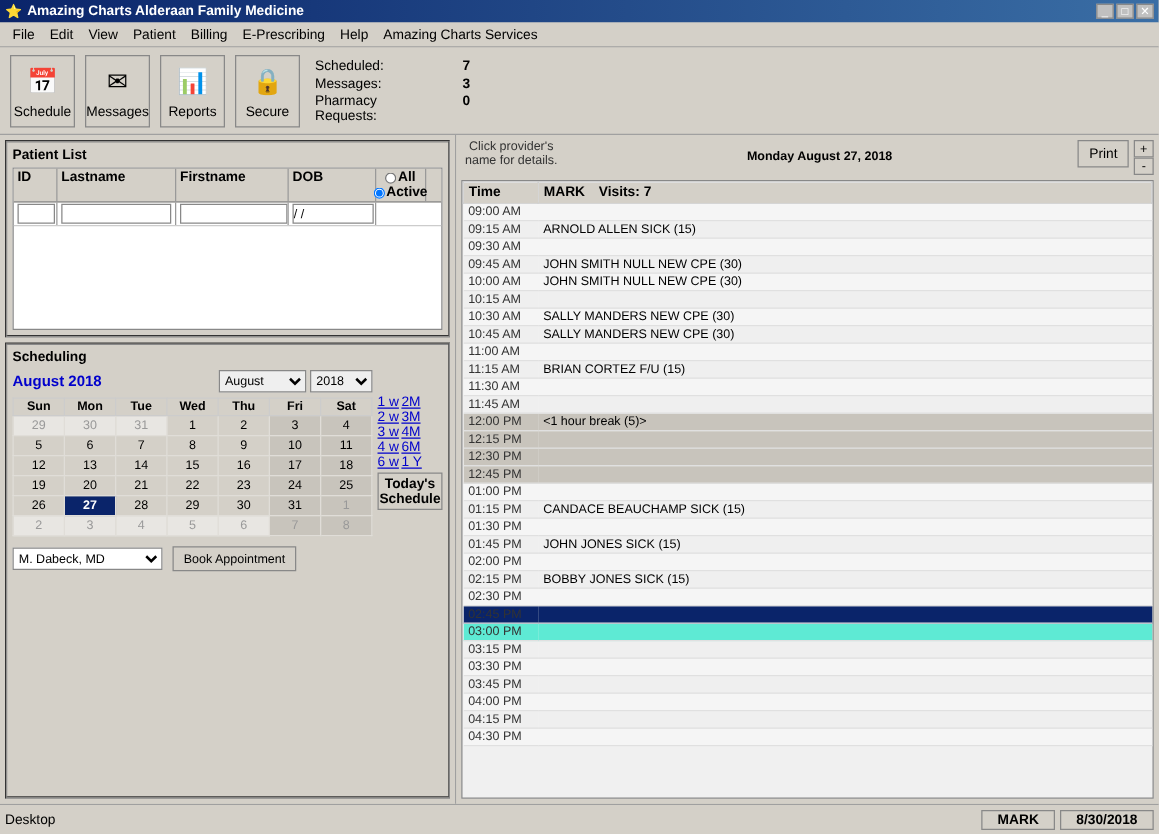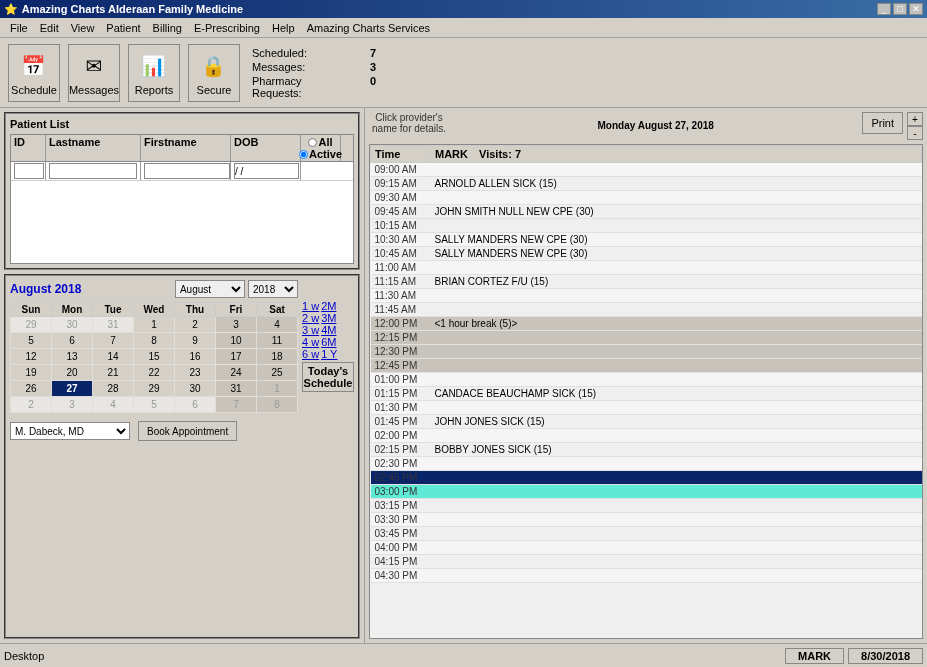--- a/index.html
+++ b/index.html
@@ -405,20 +405,21 @@
           <div class="pt-col pt-col-last"><input class="patient-input" style="width: 88px;"></div>
           <div class="pt-col pt-col-first"><input class="patient-input" style="width: 86px;"></div>
           <div class="pt-col pt-col-dob"><input class="patient-input" style="width: 65px;" value="/ /"></div>
         </div>
 
         <div style="height:100px;overflow-y:scroll;"></div>
       </div>
     </div>
 
     <div id="scheduling">
+      <div id="scheduling-title">Scheduling</div>
 
       <div style="display:flex;gap:4px;">
 
         <div style="flex:1;">
           <div id="cal-header">
             <div id="cal-month-year">August 2018</div>
             <div class="cal-nav">
               <select style="width:70px;height:18px;font-size:10px;border:1px solid #888;"><option>January</option><option>February</option><option>March</option><option>April</option><option>May</option><option>June</option><option>July</option><option selected="">August</option><option>September</option><option>October</option><option>November</option><option>December</option></select>
               <select style="width:50px;height:18px;font-size:10px;border:1px solid #888;"><option>2016</option><option>2017</option><option selected="">2018</option><option>2019</option><option>2020</option></select>
             </div>
@@ -568,20 +569,24 @@
               <td class="sched-appt">ARNOLD ALLEN SICK  (15)</td>
             </tr>
             <tr style="background:#f5f5f5;">
               <td class="sched-time">09:30 AM</td>
               <td class="sched-appt"></td>
             </tr>
             <tr style="background:#efefef;">
               <td class="sched-time">09:45 AM</td>
               <td class="sched-appt">JOHN SMITH NULL NEW CPE  (30)</td>
             </tr>
+            <tr style="background:#f5f5f5;">
+              <td class="sched-time">10:00 AM</td>
+              <td class="sched-appt">JOHN SMITH NULL NEW CPE  (30)</td>
+            </tr>
             <tr style="background:#efefef;">
               <td class="sched-time">10:15 AM</td>
               <td class="sched-appt"></td>
             </tr>
             <tr style="background:#f5f5f5;">
               <td class="sched-time">10:30 AM</td>
               <td class="sched-appt">SALLY MANDERS NEW CPE  (30)</td>
             </tr>
             <tr style="background:#efefef;">
               <td class="sched-time">10:45 AM</td>

